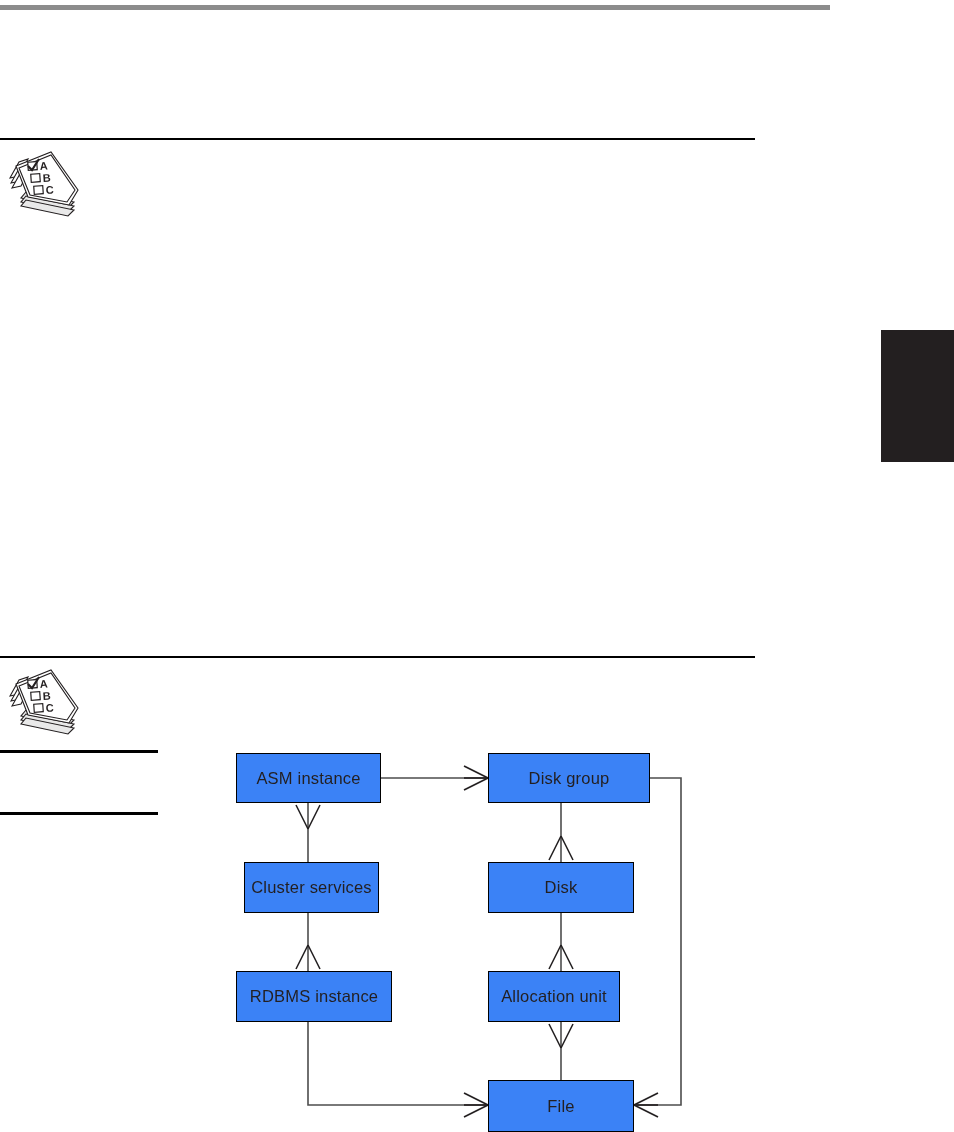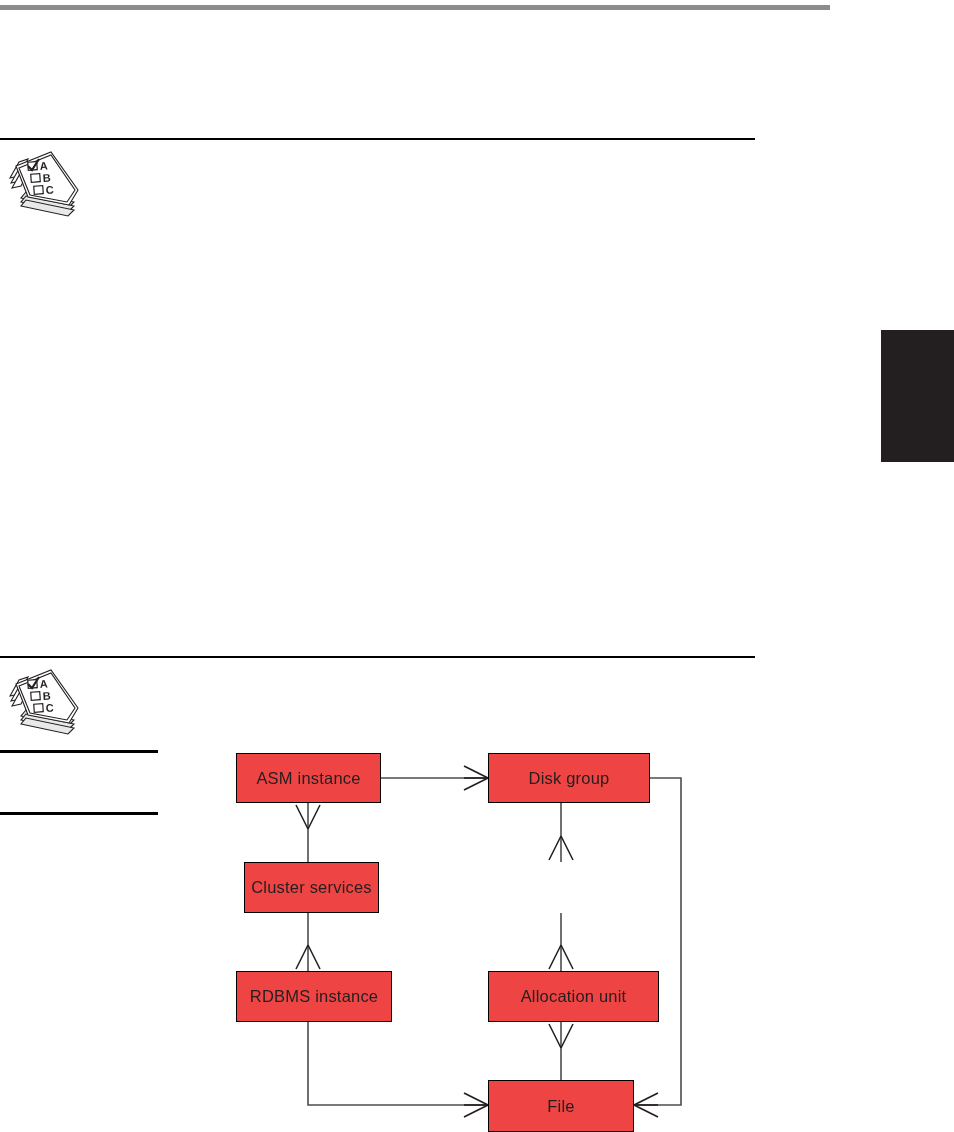--- a/index.html
+++ b/index.html
@@ -64,21 +64,21 @@
     left: 0;
     top: 0;
     width: 954px;
     height: 1132px;
     pointer-events: none;
   }
   .er-box {
     position: absolute;
     box-sizing: border-box;
     border: 1.6px solid #000000;
-    background: #ef4444;
+    background: #3b82f6;
     display: flex;
     align-items: center;
     justify-content: center;
     font-family: "Liberation Sans", sans-serif;
     font-size: 16.5px;
     color: #231f20;
     letter-spacing: 0.2px;
     z-index: 5;
   }
 </style>
@@ -204,20 +204,21 @@
 
     </g>
   </svg>
 
   <div class="er-box" style="left:236px; top:753px; width:145px; height:50px;">ASM instance</div>
 
   <div class="er-box" style="left:488px; top:753px; width:162px; height:50px;">Disk group</div>
 
   <div class="er-box" style="left:236px; top:862px; width:135px; height:51px;margin-left:8px;">Cluster services</div>
 
+  <div class="er-box" style="left:488px; top:862px; width:146px; height:51px;">Disk</div>
 
   <div class="er-box" style="left:236px; top:971px; width:156px; height:51px;">RDBMS instance</div>
 
-  <div class="er-box" style="left:488px; top:971px; width:171px; height:51px;">Allocation unit</div>
+  <div class="er-box" style="left:488px; top:971px; width:132px; height:51px;">Allocation unit</div>
 
   <div class="er-box" style="left:488px; top:1080px; width:146px; height:52px;">File</div>
 
 </div>
 
 </body></html>

